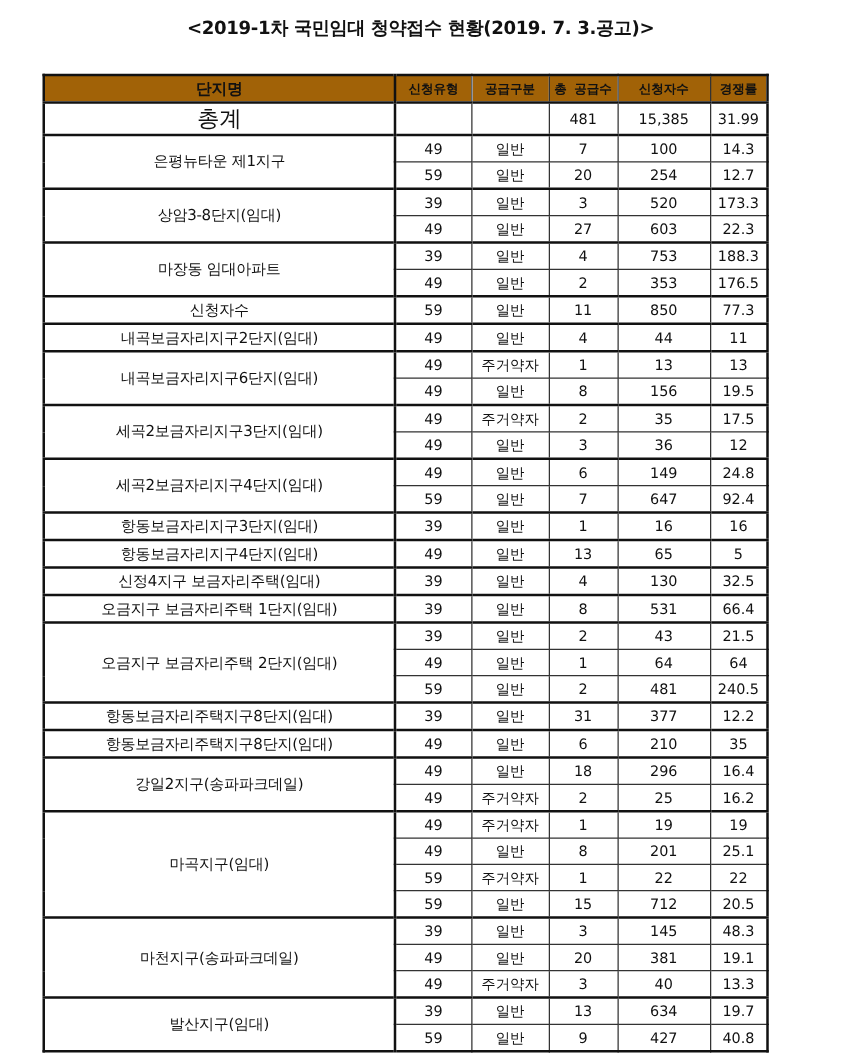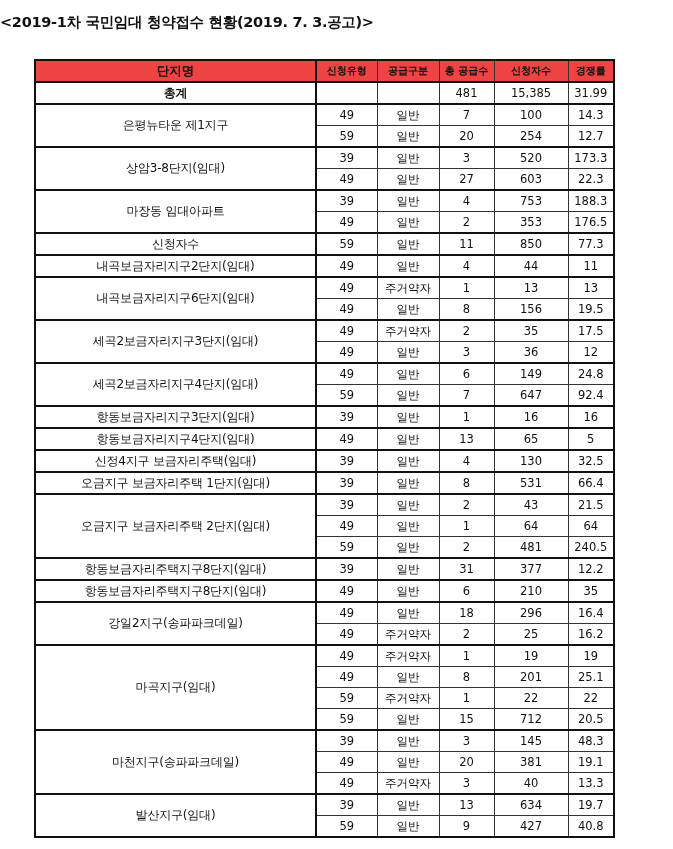--- a/index.html
+++ b/index.html
@@ -1,23 +1,23 @@
 <!DOCTYPE html>
 <html><head>
 <meta charset="utf-8">
 <style>
   html, body { margin:0; padding:0; background:#ffffff; }
   body { width:673px; height:849px; position:relative; font-family:"DejaVu Sans", sans-serif; color:#111; overflow:hidden; }
-  .title { position:absolute; left:0; top:13px; width:673px; text-align:left; font-size:14.5px; font-weight:bold; letter-spacing:-0.3px; }
+  .title { position:absolute; left:0; top:13px; width:673px; text-align:center; font-size:14.5px; font-weight:bold; letter-spacing:-0.3px; }
   table { position:absolute; left:34px; top:59px; border-collapse:collapse; table-layout:fixed; width:579px; }
   td, th { border:1px solid #333; text-align:center; vertical-align:middle; padding:0; height:20px; font-size:11.5px; font-weight:normal; white-space:nowrap; overflow:hidden; }
-  th { background:#ef4444; font-weight:bold; font-size:10px; height:20px; }
+  th { background:#a16207; font-weight:bold; font-size:10px; height:20px;font-family:Liberation Mono, monospace; }
   th.name-h { font-size:12.5px; }
   tr.total td { font-weight:normal; }
-  tr.total td.name { font-weight:bold; font-size:12px;text-align:center; }
+  tr.total td.name { font-weight:normal; font-size:18px;text-align:center; }
   td.name { font-size:12px; letter-spacing:-0.2px; }
   table { border:2px solid #111; }
   tr.group-start td { border-top:2px solid #111; }
   td.name { border-right:2px solid #111; }
   th.name-h { border-right:2px solid #111; }
   tr.total td { border-top:2px solid #111; }
 </style>
 </head>
 <body>
 

